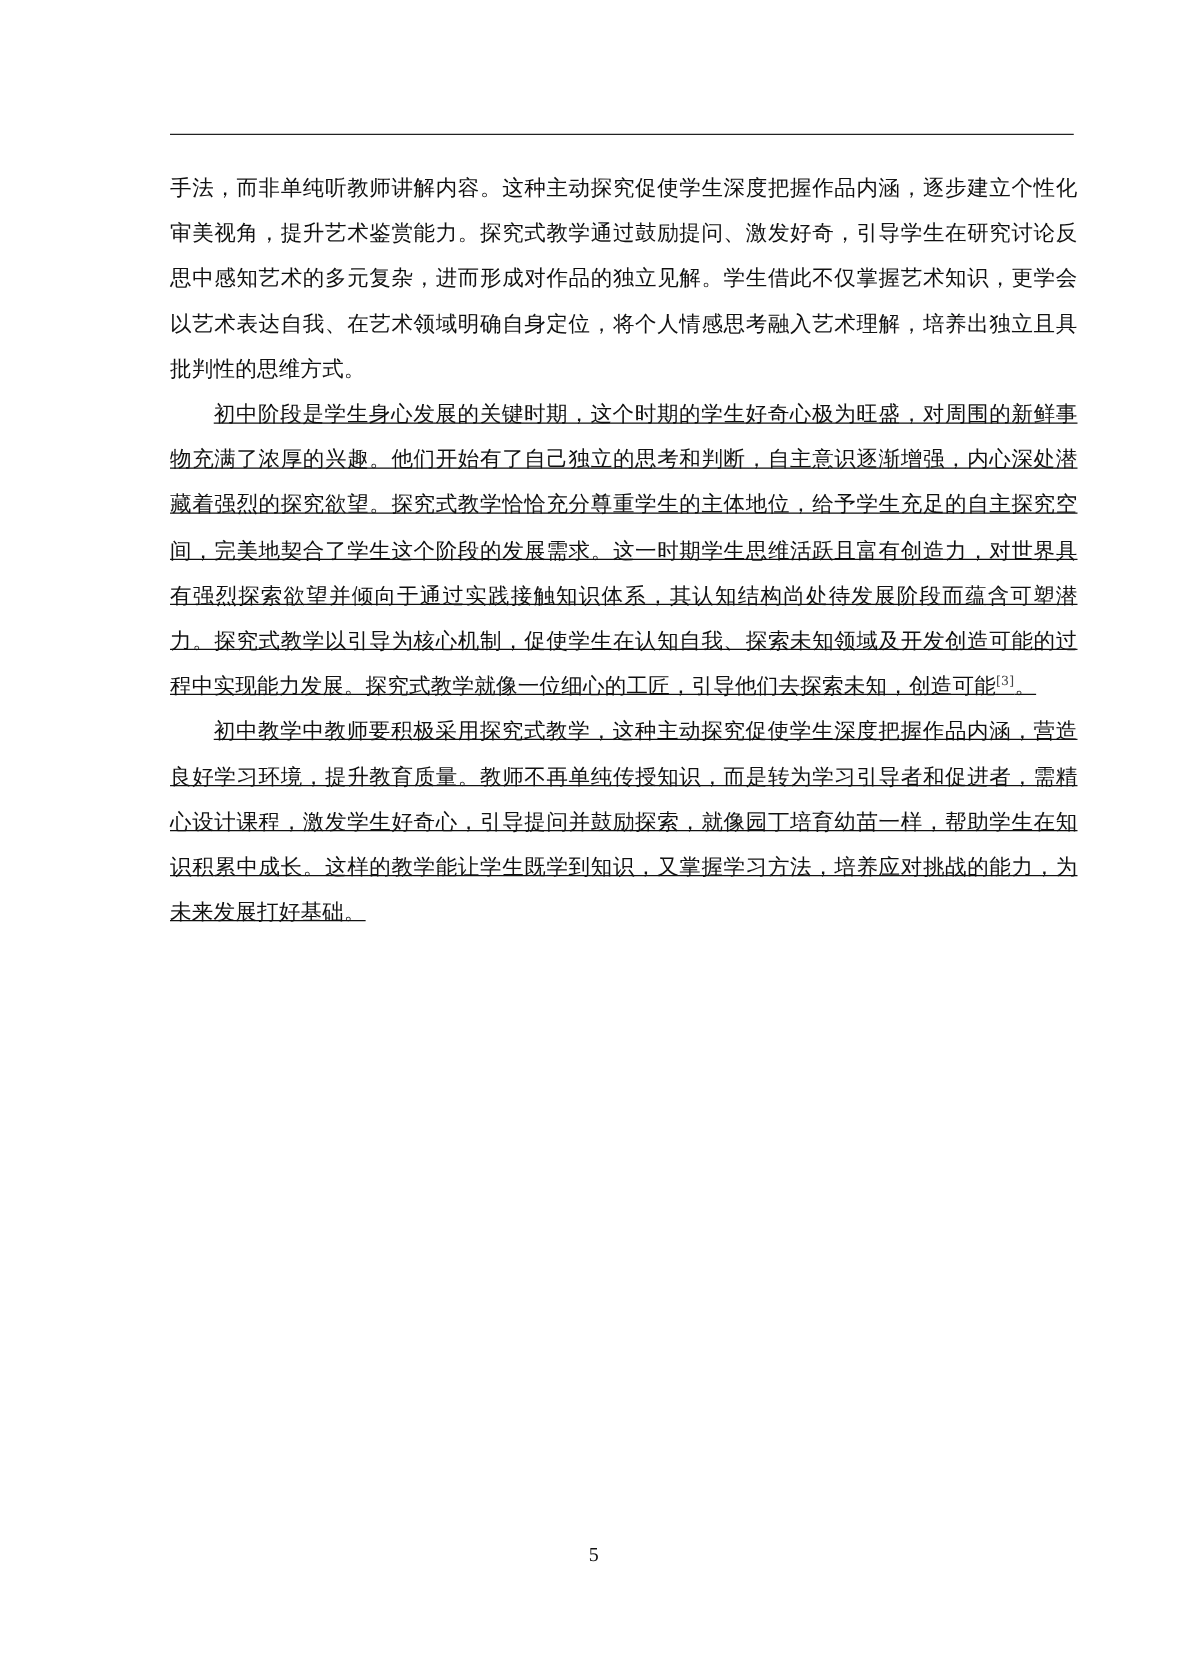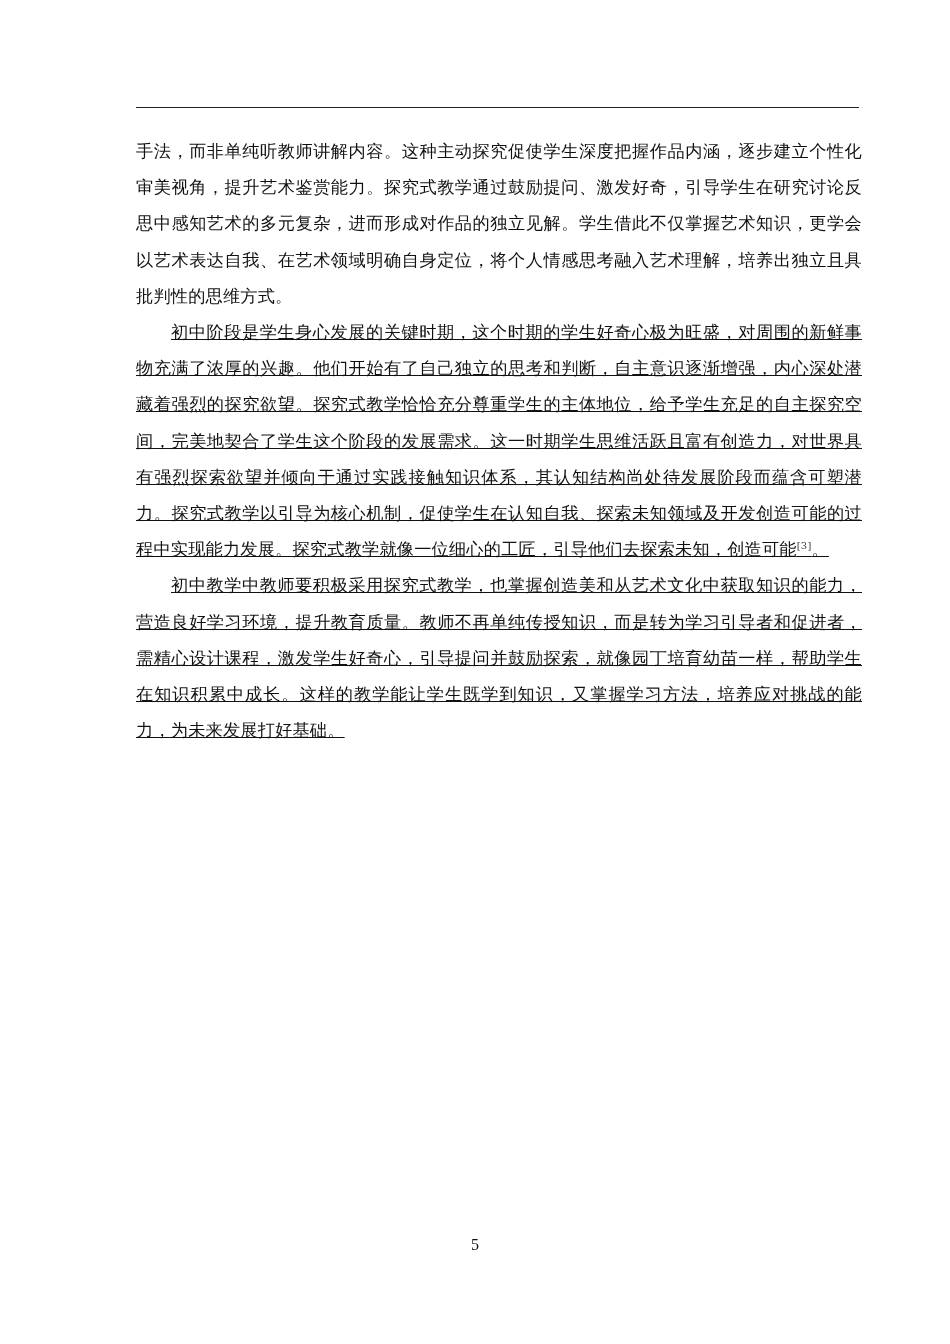--- a/index.html
+++ b/index.html
@@ -23,16 +23,16 @@
 
 <div class="header-rule"></div>
 
 <div class="body">
   <p class="para">手法，而非单纯听教师讲解内容。这种主动探究促使学生深度把握作品内涵，逐步建立个性化审美视角，提升艺术鉴赏能力。探究式教学通过鼓励提问、激发好奇，引导学生在研究讨论反思中感知艺术的多元复杂，进而形成对作品的独立见解。学生借此不仅掌握艺术知识，更学会以艺术表达自我、在艺术领域明确自身定位，将个人情感思考融入艺术理解，培养出独立且具批判性的思维方式。</p>
 
 
   <p class="para indent"><span>初中阶段是学生身心发展的关键时期，这个时期的学生好奇心极为旺盛，对周围的新鲜事物充满了浓厚的兴趣。他们开始有了自己独立的思考和判断，自主意识逐渐增强，内心深处潜藏着强烈的探究欲望。探究式教学恰恰充分尊重学生的主体地位，给予学生充足的自主探究空间，完美地契合了学生这个阶段的发展需求。这一时期学生思维活跃且富有创造力，对世界具有强烈探索欲望并倾向于通过实践接触知识体系，其认知结构尚处待发展阶段而蕴含可塑潜力。探究式教学以引导为核心机制，促使学生在认知自我、探索未知领域及开发创造可能的过程中实现能力发展。探究式教学就像一位细心的工匠，引导他们去探索未知，创造可能</span><sup>[3]</sup><span>。</span></p>
 
 
-  <p class="para indent">初中教学中教师要积极采用探究式教学，也掌握创造美和从艺术文化中获取知识的能力，营造良好学习环境，提升教育质量。教师不再单纯传授知识，而是转为学习引导者和促进者，需精心设计课程，激发学生好奇心，引导提问并鼓励探索，就像园丁培育幼苗一样，帮助学生在知识积累中成长。这样的教学能让学生既学到知识，又掌握学习方法，培养应对挑战的能力，为未来发展打好基础。</p>
+  <p class="para indent">初中教学中教师要积极采用探究式教学，这种主动探究促使学生深度把握作品内涵，营造良好学习环境，提升教育质量。教师不再单纯传授知识，而是转为学习引导者和促进者，需精心设计课程，激发学生好奇心，引导提问并鼓励探索，就像园丁培育幼苗一样，帮助学生在知识积累中成长。这样的教学能让学生既学到知识，又掌握学习方法，培养应对挑战的能力，为未来发展打好基础。</p>
 </div>
 
 <div class="page-number">5</div>
 
 </body></html>

